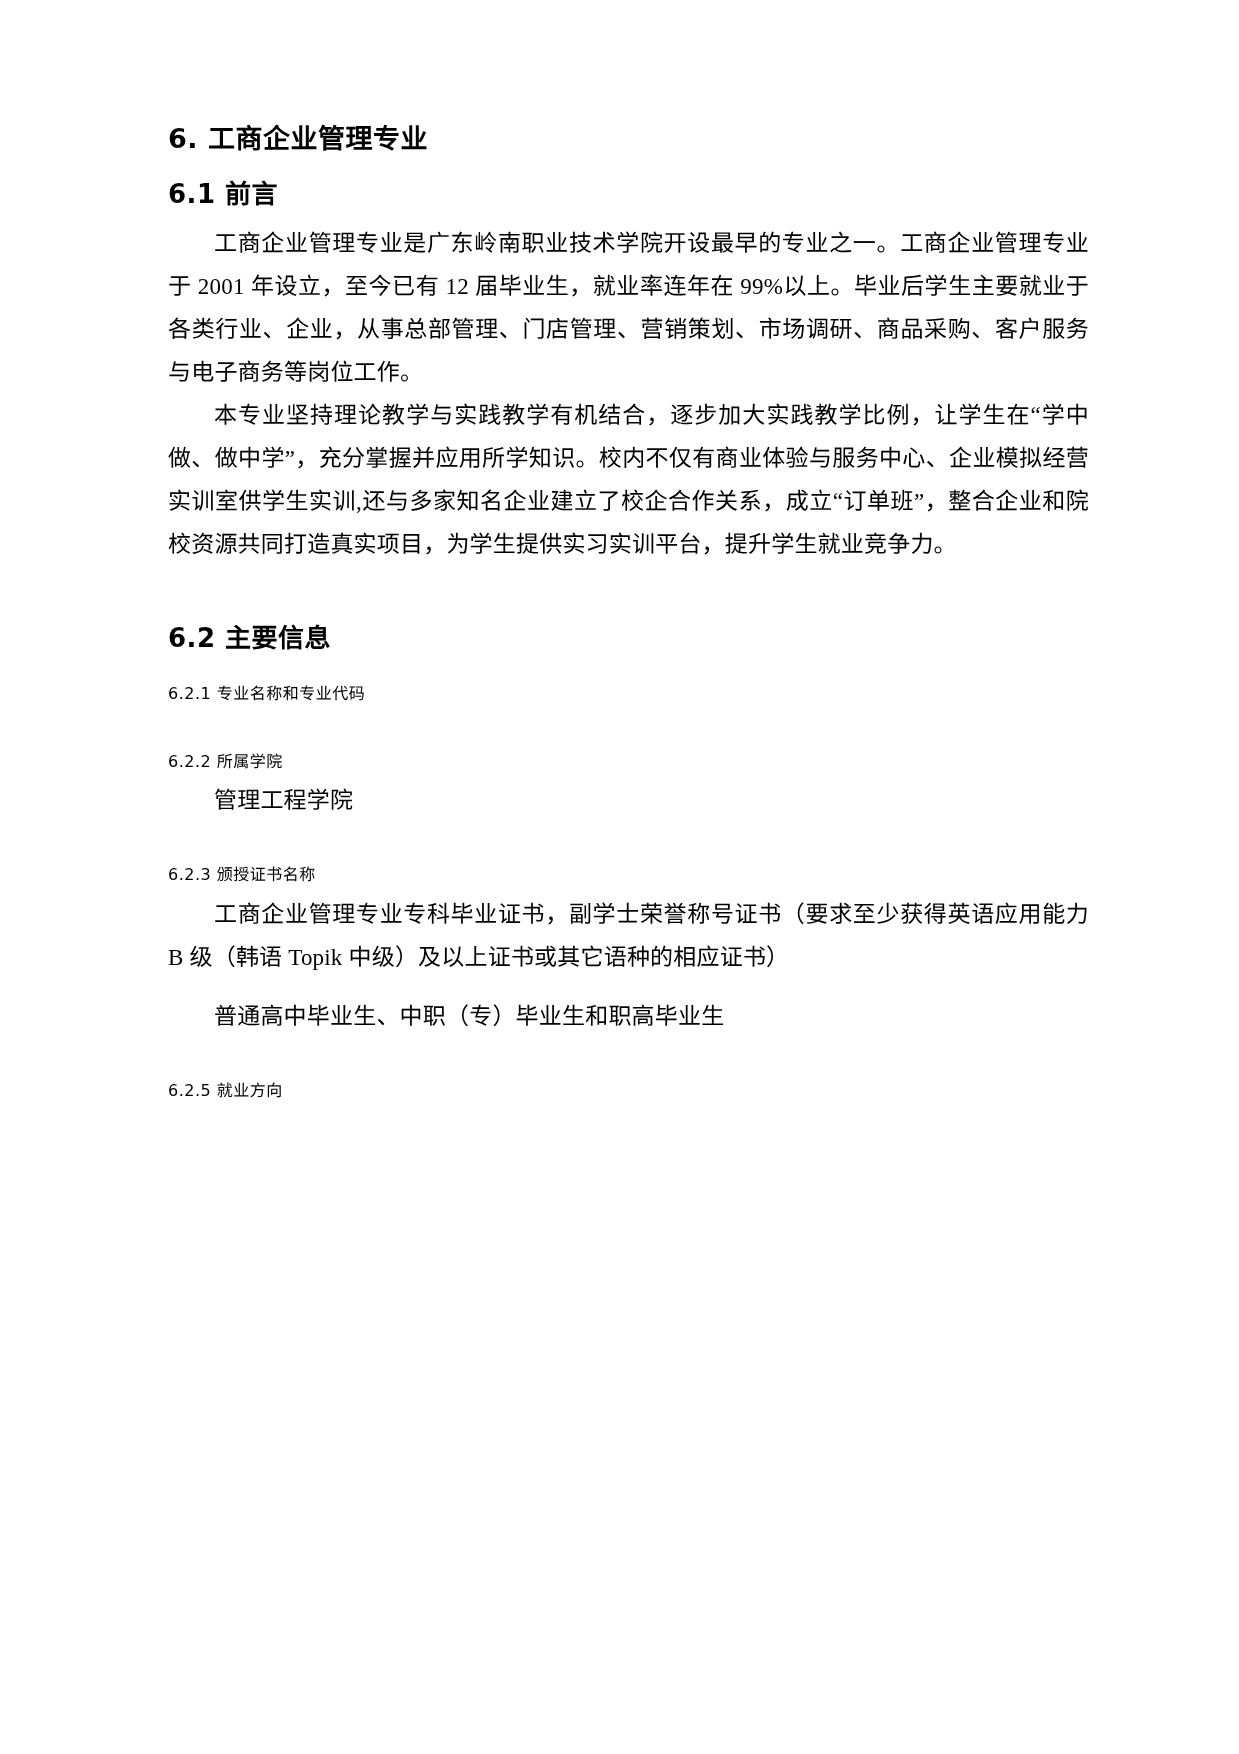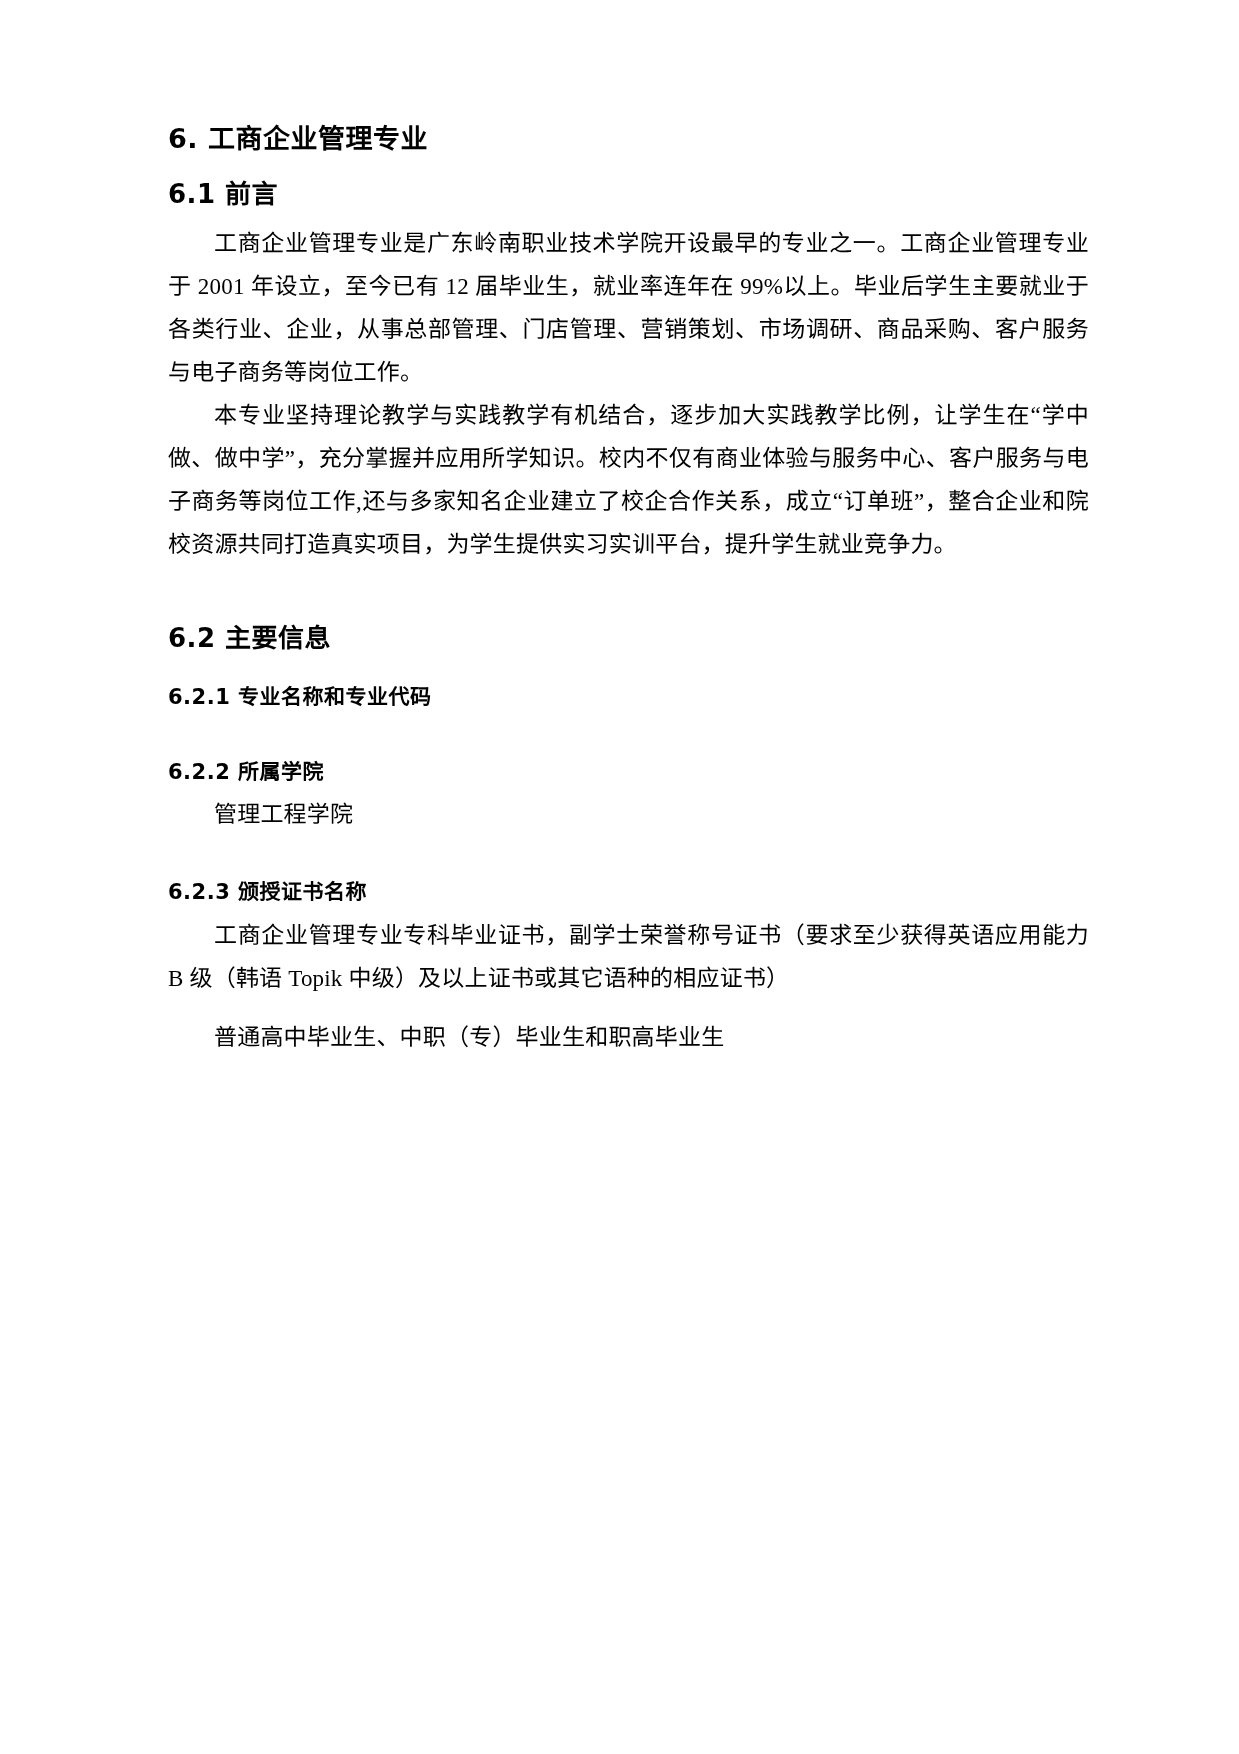--- a/index.html
+++ b/index.html
@@ -33,22 +33,22 @@
   h2.doc-h2 {
     font-family: "DejaVu Sans", "Liberation Sans", sans-serif;
     font-size: 26px;
     font-weight: bold;
     letter-spacing: 0.5px;
     margin: 18px 0 10px 0;
     line-height: 1.4;
   }
   h3.doc-h3 {
     font-family: "DejaVu Sans", "Liberation Sans", sans-serif;
-    font-size: 21px;
-    font-weight: bold;
+    font-size: 16px;
+    font-weight: normal;
     letter-spacing: 0.5px;
     margin: 26px 0 6px 0;
     line-height: 1.4;
   }
   p.body-text {
     font-family: "Liberation Serif", "DejaVu Serif", serif;
     font-size: 23px;
     line-height: 43px;
     margin: 0 0 2px 0;
     text-indent: 2em;
@@ -65,21 +65,21 @@
 <body>
 
 <div class="page">
 
   <h1 class="doc-h1">6. 工商企业管理专业</h1>
 
   <h2 class="doc-h2">6.1 前言</h2>
 
   <div class="intro-block">
     <p class="body-text">工商企业管理专业是广东岭南职业技术学院开设最早的专业之一。工商企业管理专业于 2001 年设立，至今已有 12 届毕业生，就业率连年在 99%以上。毕业后学生主要就业于各类行业、企业，从事总部管理、门店管理、营销策划、市场调研、商品采购、客户服务与电子商务等岗位工作。</p>
-    <p class="body-text">本专业坚持理论教学与实践教学有机结合，逐步加大实践教学比例，让学生在“学中做、做中学”，充分掌握并应用所学知识。校内不仅有商业体验与服务中心、客户服务与电子商务等岗位工作,还与多家知名企业建立了校企合作关系，成立“订单班”，整合企业和院校资源共同打造真实项目，为学生提供实习实训平台，提升学生就业竞争力。</p>
+    <p class="body-text">本专业坚持理论教学与实践教学有机结合，逐步加大实践教学比例，让学生在“学中做、做中学”，充分掌握并应用所学知识。校内不仅有商业体验与服务中心、企业模拟经营实训室供学生实训,还与多家知名企业建立了校企合作关系，成立“订单班”，整合企业和院校资源共同打造真实项目，为学生提供实习实训平台，提升学生就业竞争力。</p>
   </div>
 
   <div class="sec-gap-md"></div>
 
   <h2 class="doc-h2">6.2 主要信息</h2>
 
   <h3 class="doc-h3">6.2.1 专业名称和专业代码</h3>
 
   <div class="sec-gap-sm"></div>
 
@@ -90,14 +90,15 @@
 
   <h3 class="doc-h3">6.2.3 颁授证书名称</h3>
   <p class="body-text">工商企业管理专业专科毕业证书，副学士荣誉称号证书（要求至少获得英语应用能力 B 级（韩语 Topik 中级）及以上证书或其它语种的相应证书）</p>
 
   <div class="sec-gap-sm"></div>
 
   <p class="body-text">普通高中毕业生、中职（专）毕业生和职高毕业生</p>
 
   <div class="sec-gap-sm"></div>
 
+  <h3 class="doc-h3">6.2.5 就业方向</h3>
 
 </div>
 
 </body></html>

